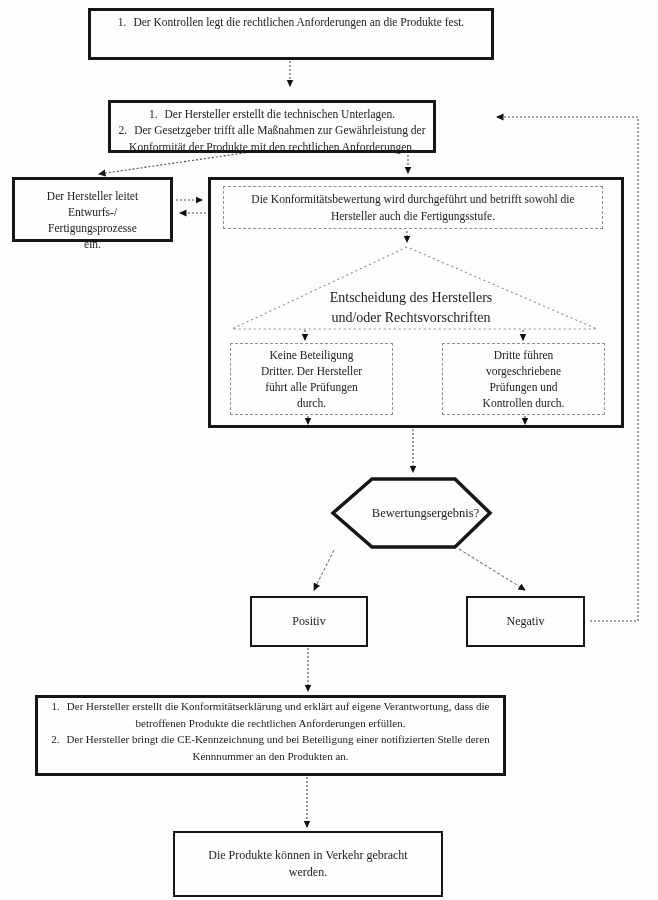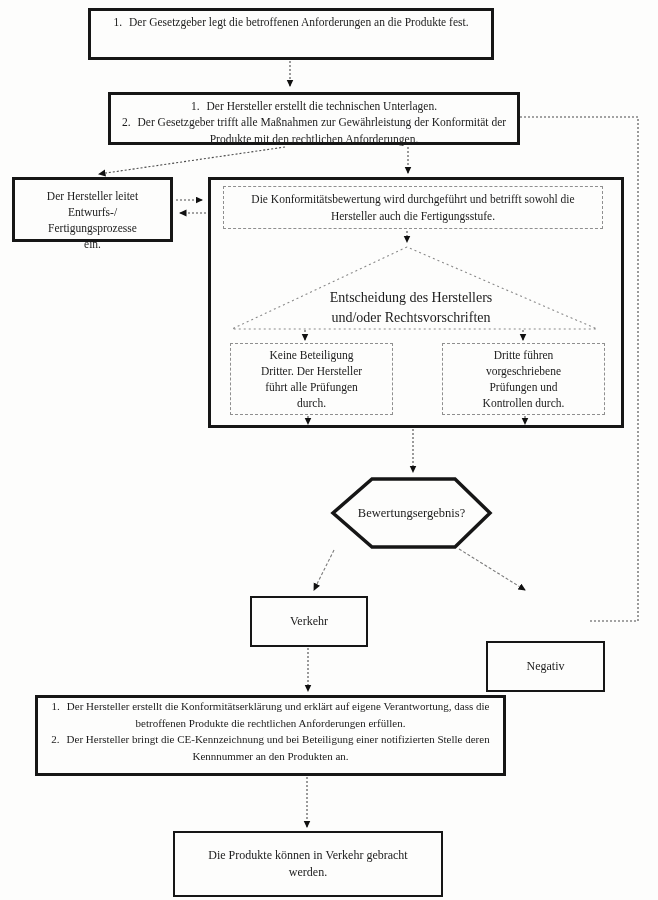--- a/index.html
+++ b/index.html
@@ -18,30 +18,30 @@
   .solid2{border:2px solid #161616;}
   .dashedbx{border:1px dashed #8f8f8f;}
   .listbox{padding:3px 6px;font-size:11.5px;line-height:1.42;text-align:center;}
   .listbox .li{display:block;}
   .num{margin-right:7px;}
   .centerbox{display:flex;align-items:center;justify-content:center;text-align:center;font-size:11.5px;line-height:1.4;padding:2px 24px;}
   .label-free{position:absolute;z-index:3;text-align:center;font-size:14px;line-height:1.45;background:transparent;}
   .hexlabel{position:absolute;z-index:3;display:flex;align-items:center;justify-content:center;font-size:12.5px;}
   
   .b-legislator{left:88px;top:8px;width:406px;height:52px;}
-  .b-manufacturer{left:108px;top:92px;width:412px;height:53px;}
+  .b-manufacturer{left:108px;top:100px;width:328px;height:53px;}
   .b-design{left:12px;top:177px;width:161px;height:65px;align-items:flex-start;padding-top:8px;}
   .b-container{left:208px;top:177px;width:416px;height:251px;background:transparent;z-index:2;}
   .b-assessment{left:223px;top:186px;width:380px;height:43px;z-index:3;}
   .t-decision{left:305px;top:288px;width:212px;}
   .b-nothird{left:230px;top:343px;width:163px;height:72px;z-index:3;}
   .b-third{left:442px;top:343px;width:163px;height:72px;z-index:3;}
-  .hx-label{left:333px;top:479px;width:157px;height:68px;}
+  .hx-label{left:347px;top:479px;width:157px;height:68px;}
   .b-positiv{left:250px;top:596px;width:118px;height:51px;font-size:12px;}
-  .b-negativ{left:486px;top:596px;width:119px;height:51px;font-size:12px;margin-top:45px;}
+  .b-negativ{left:466px;top:596px;width:119px;height:51px;font-size:12px;}
   .b-declaration{left:35px;top:695px;width:471px;height:81px;font-size:11px;line-height:1.52;padding-top:0;}
   .b-market{left:173px;top:831px;width:270px;height:66px;font-size:12px;}
 </style>
 </head>
 <body>
 
 <div class="canvas">
 
   <svg class="wires" viewBox="0 0 658 900" xmlns="http://www.w3.org/2000/svg">
     <defs>
@@ -79,21 +79,21 @@
 
       <line x1="308" y1="648" x2="308" y2="691" marker-end="url(#arr)"></line>
 
       <line x1="307" y1="777" x2="307" y2="827" marker-end="url(#arr)"></line>
     </g>
 
     <polygon points="372,479 455,479 490,513 455,547 372,547 333,513" fill="#fdfdfc" stroke="#161616" stroke-width="3.5"></polygon>
   </svg>
 
   <div class="box solid3 listbox b-legislator">
-    <div class="li"><span class="num">1.</span><span>Der Gesetzgeber legt die betroffenen Anforderungen an die Produkte fest.</span></div>
+    <div class="li"><span class="num">1.</span><span>Der Kontrollen legt die rechtlichen Anforderungen an die Produkte fest.</span></div>
   </div>
 
   <div class="box solid3 listbox b-manufacturer">
     <div class="li"><span class="num">1.</span><span>Der Hersteller erstellt die technischen Unterlagen.</span></div>
     <div class="li"><span class="num">2.</span><span>Der Gesetzgeber trifft alle Maßnahmen zur Gewährleistung der Konformität der Produkte mit den rechtlichen Anforderungen.</span></div>
   </div>
 
   <div class="box solid3 centerbox b-design">
     <span>Der Hersteller leitet Entwurfs-/ Fertigungsprozesse ein.</span>
   </div>
@@ -109,21 +109,21 @@
   <div class="box dashedbx centerbox b-nothird">
     <span>Keine Beteiligung Dritter. Der Hersteller führt alle Prüfungen durch.</span>
   </div>
   <div class="box dashedbx centerbox b-third">
     <span>Dritte führen vorgeschriebene Prüfungen und Kontrollen durch.</span>
   </div>
 
   <div class="hexlabel hx-label">Bewertungsergebnis?</div>
 
   <div class="box solid2 centerbox b-positiv">
-    <span>Verkehr</span>
+    <span>Positiv</span>
   </div>
   <div class="box solid2 centerbox b-negativ">
     <span>Negativ</span>
   </div>
 
   <div class="box solid3 listbox b-declaration">
     <div class="li"><span class="num">1.</span><span>Der Hersteller erstellt die Konformitätserklärung und erklärt auf eigene Verantwortung, dass die betroffenen Produkte die rechtlichen Anforderungen erfüllen.</span></div>
     <div class="li"><span class="num">2.</span><span>Der Hersteller bringt die CE-Kennzeichnung und bei Beteiligung einer notifizierten Stelle deren Kennnummer an den Produkten an.</span></div>
   </div>
 

